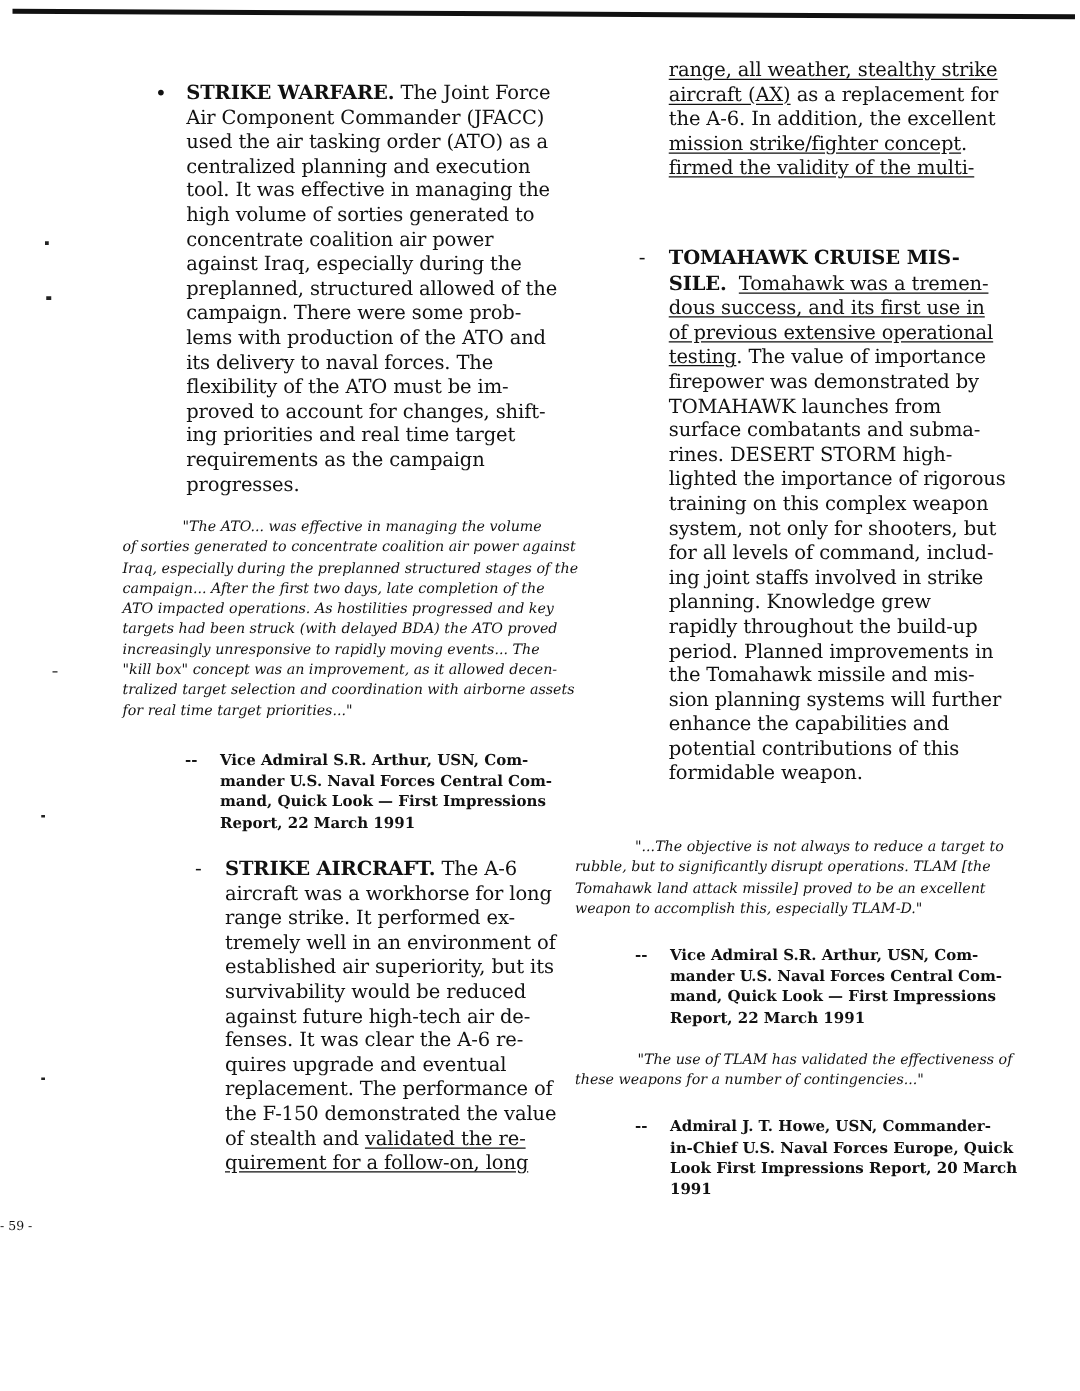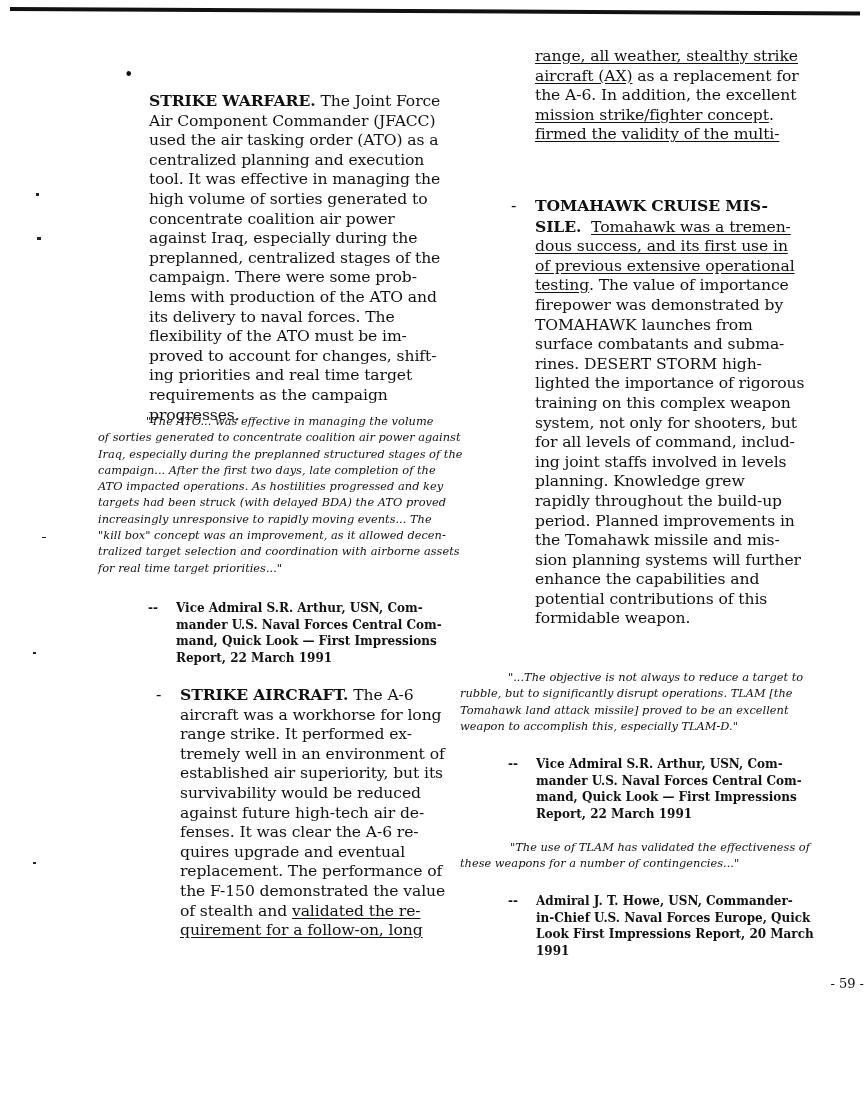--- a/index.html
+++ b/index.html
@@ -11,47 +11,47 @@
   .para { position: absolute; }
   .para p { margin: 0; white-space: nowrap; }
   .bullet { position: absolute; font-size: 16px; }
   .b { font-weight: bold; }
   .u { text-decoration: underline; text-underline-offset: 2px; }
   .quote { position: absolute; font-style: italic; font-size: 11.4px; line-height: 16.3px; }
   .quote p { margin: 0; white-space: nowrap; }
   .attrib { position: absolute; font-weight: bold; font-size: 12px; line-height: 16.5px; }
   .attrib p { margin: 0; white-space: nowrap; }
   .attrib .dash { position: absolute; left: -28px; top: 0; }
-  .page-num { position: absolute; left: 0; width: 864px; top: 976px; text-align: right; font-size: 13px; }
+  .page-num { position: absolute; left: 0; width: 864px; top: 976px; text-align: left; font-size: 10px; }
   .speck { position: absolute; background: #222; }
 </style>
 </head>
 <body>
 
 <div class="top-rule"></div>
 
 <div class="speck" style="left:36px;top:193px;width:3px;height:3px;"></div>
 <div class="speck" style="left:37px;top:237px;width:4px;height:3px;"></div>
 <div class="speck" style="left:42px;top:537px;width:4px;height:1px;"></div>
 <div class="speck" style="left:33px;top:652px;width:3px;height:2px;"></div>
 <div class="speck" style="left:33px;top:862px;width:3px;height:2px;"></div>
 
 <section>
 
   <div class="bullet" style="left:124px;top:65px;">•</div>
-  <div class="para body-text" style="left:149px;top:64px;margin-top:27px;">
+  <div class="para body-text" style="left:149px;top:64px;">
     <p><span class="b">STRIKE WARFARE.</span><span> The Joint Force</span></p>
     <p>Air Component Commander (JFACC)</p>
     <p>used the air tasking order (ATO) as a</p>
     <p>centralized planning and execution</p>
     <p>tool.  It was effective in managing the</p>
     <p>high volume of sorties generated to</p>
     <p>concentrate coalition air power</p>
     <p>against Iraq, especially during the</p>
-    <p>preplanned, centralized stages of the</p>
+    <p>preplanned, structured allowed of the</p>
     <p>campaign.  There were some prob-</p>
     <p>lems with production of the ATO and</p>
     <p>its delivery to naval forces.  The</p>
     <p>flexibility of the ATO must be im-</p>
     <p>proved to account for changes, shift-</p>
     <p>ing priorities and real time target</p>
     <p>requirements as the campaign</p>
     <p>progresses.</p>
   </div>
 
@@ -112,21 +112,21 @@
     <p><span class="u">of previous extensive operational</span></p>
     <p><span class="u">testing</span><span>.  The value of importance</span></p>
     <p>firepower was demonstrated by</p>
     <p>TOMAHAWK launches from</p>
     <p>surface combatants and subma-</p>
     <p>rines.  DESERT STORM high-</p>
     <p>lighted the importance of rigorous</p>
     <p>training on this complex weapon</p>
     <p>system, not only for shooters, but</p>
     <p>for all levels of command, includ-</p>
-    <p>ing joint staffs involved in levels</p>
+    <p>ing joint staffs involved in strike</p>
     <p>planning.  Knowledge grew</p>
     <p>rapidly throughout the build-up</p>
     <p>period.  Planned improvements in</p>
     <p>the Tomahawk missile and mis-</p>
     <p>sion planning systems will further</p>
     <p>enhance the capabilities and</p>
     <p>potential contributions of this</p>
     <p>formidable weapon.</p>
   </div>
 

